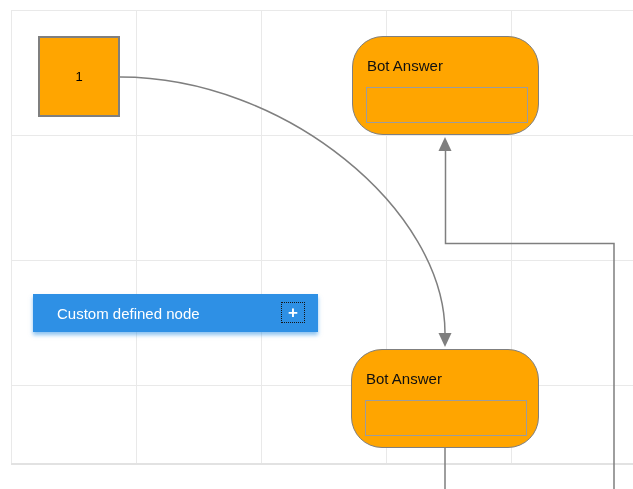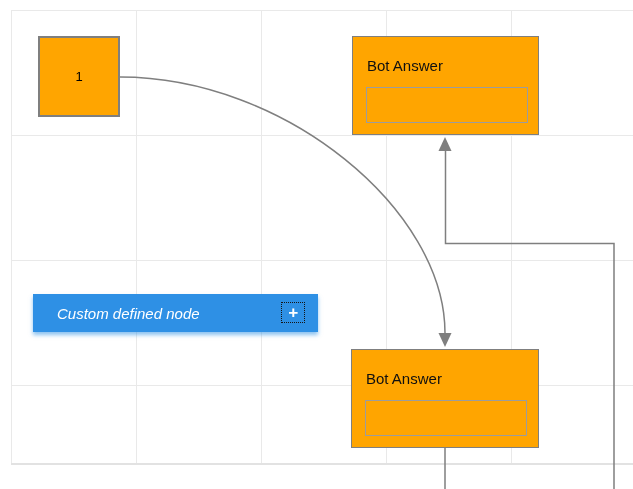--- a/index.html
+++ b/index.html
@@ -24,38 +24,38 @@
   }
   svg.connectors path{fill:none;stroke:#7f7f7f;stroke-width:1.5;}
   svg.connectors polygon{fill:#7f7f7f;stroke:none;}
   
   .node{position:absolute;box-sizing:border-box;background:#FFA500;border:1.5px solid #7f7f7f;}
   .start-node{
     left:38px;top:36px;width:82px;height:81px;border-width:2px;
     display:flex;align-items:center;justify-content:center;
     font-size:13px;color:#000000;
   }
-  .bot-node{width:187px;height:99px;}
+  .bot-node{width:187px;height:99px;border-radius:31px;}
   .bot-node.top{left:352px;top:36px;}
   .bot-node.bottom{left:351px;top:349px;width:188px;}
   .bot-title{
     position:absolute;left:14px;top:20px;
     font-size:15px;color:#101010;white-space:nowrap;
   }
   .bot-textbox{
     position:absolute;left:13px;top:50px;width:162px;height:36px;
     border:1px solid #9c9c9c;background:transparent;box-sizing:border-box;
   }
   .custom-node{
     position:absolute;left:33px;top:294px;width:285px;height:38px;
     background:#2E90E5;
     box-shadow:0 3px 4px rgba(43,144,228,0.55);
     display:flex;align-items:center;
     padding-left:24px;box-sizing:border-box;
-    font-size:15px;color:#ffffff;white-space:nowrap;font-style:italic;
+    font-size:15px;color:#ffffff;white-space:nowrap;
   }
   .plus-handle{
     position:absolute;left:248px;top:8px;width:24px;height:21px;
     border:1px dotted #151515;box-sizing:border-box;
     display:flex;align-items:center;justify-content:center;
     color:#ffffff;font-size:17px;font-weight:bold;line-height:1;
     cursor:pointer;
   }
 </style>
 </head>

